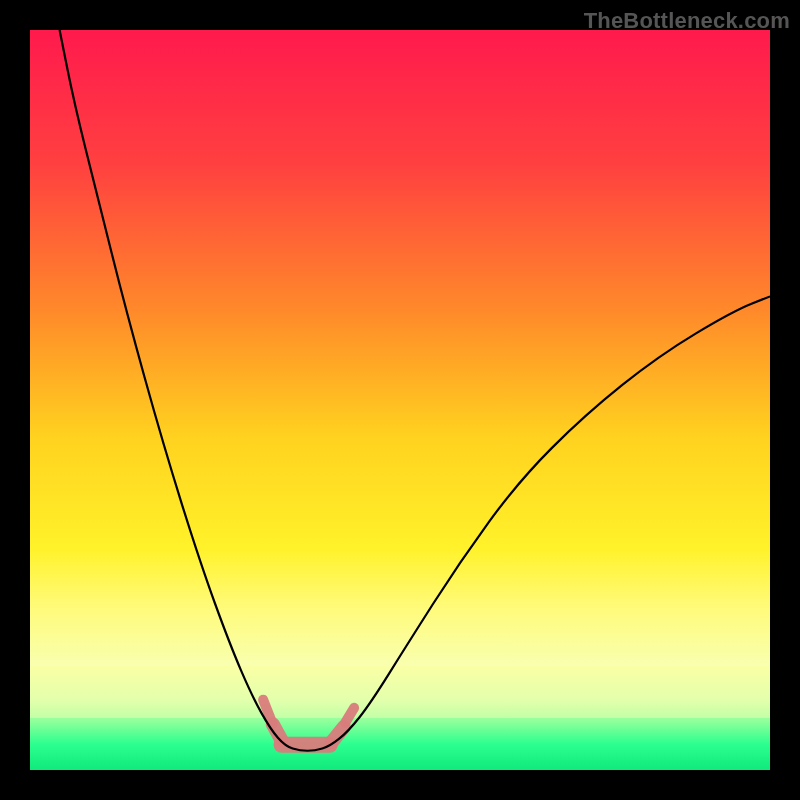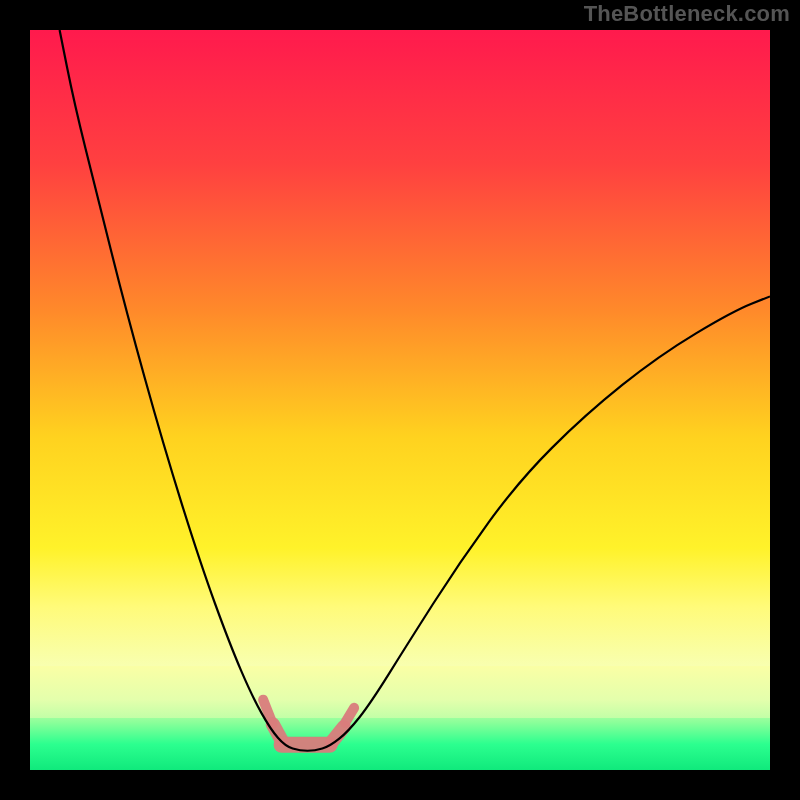--- a/index.html
+++ b/index.html
@@ -23,21 +23,21 @@
     width: 740px;
     height: 740px;
     overflow: hidden;
   }
   .gradient {
     position: absolute;
     left: 0; top: 0; right: 0; bottom: 0;
   }
   .attribution {
     position: absolute;
-    top: 1px;
+    top: 8px;
     right: 10px;
     color: #555;
     font-size: 22px;
     font-weight: 600;
     letter-spacing: 0.2px;
   }
   svg.curve {
     position: absolute;
     left: 0; top: 0;
     width: 740px;

